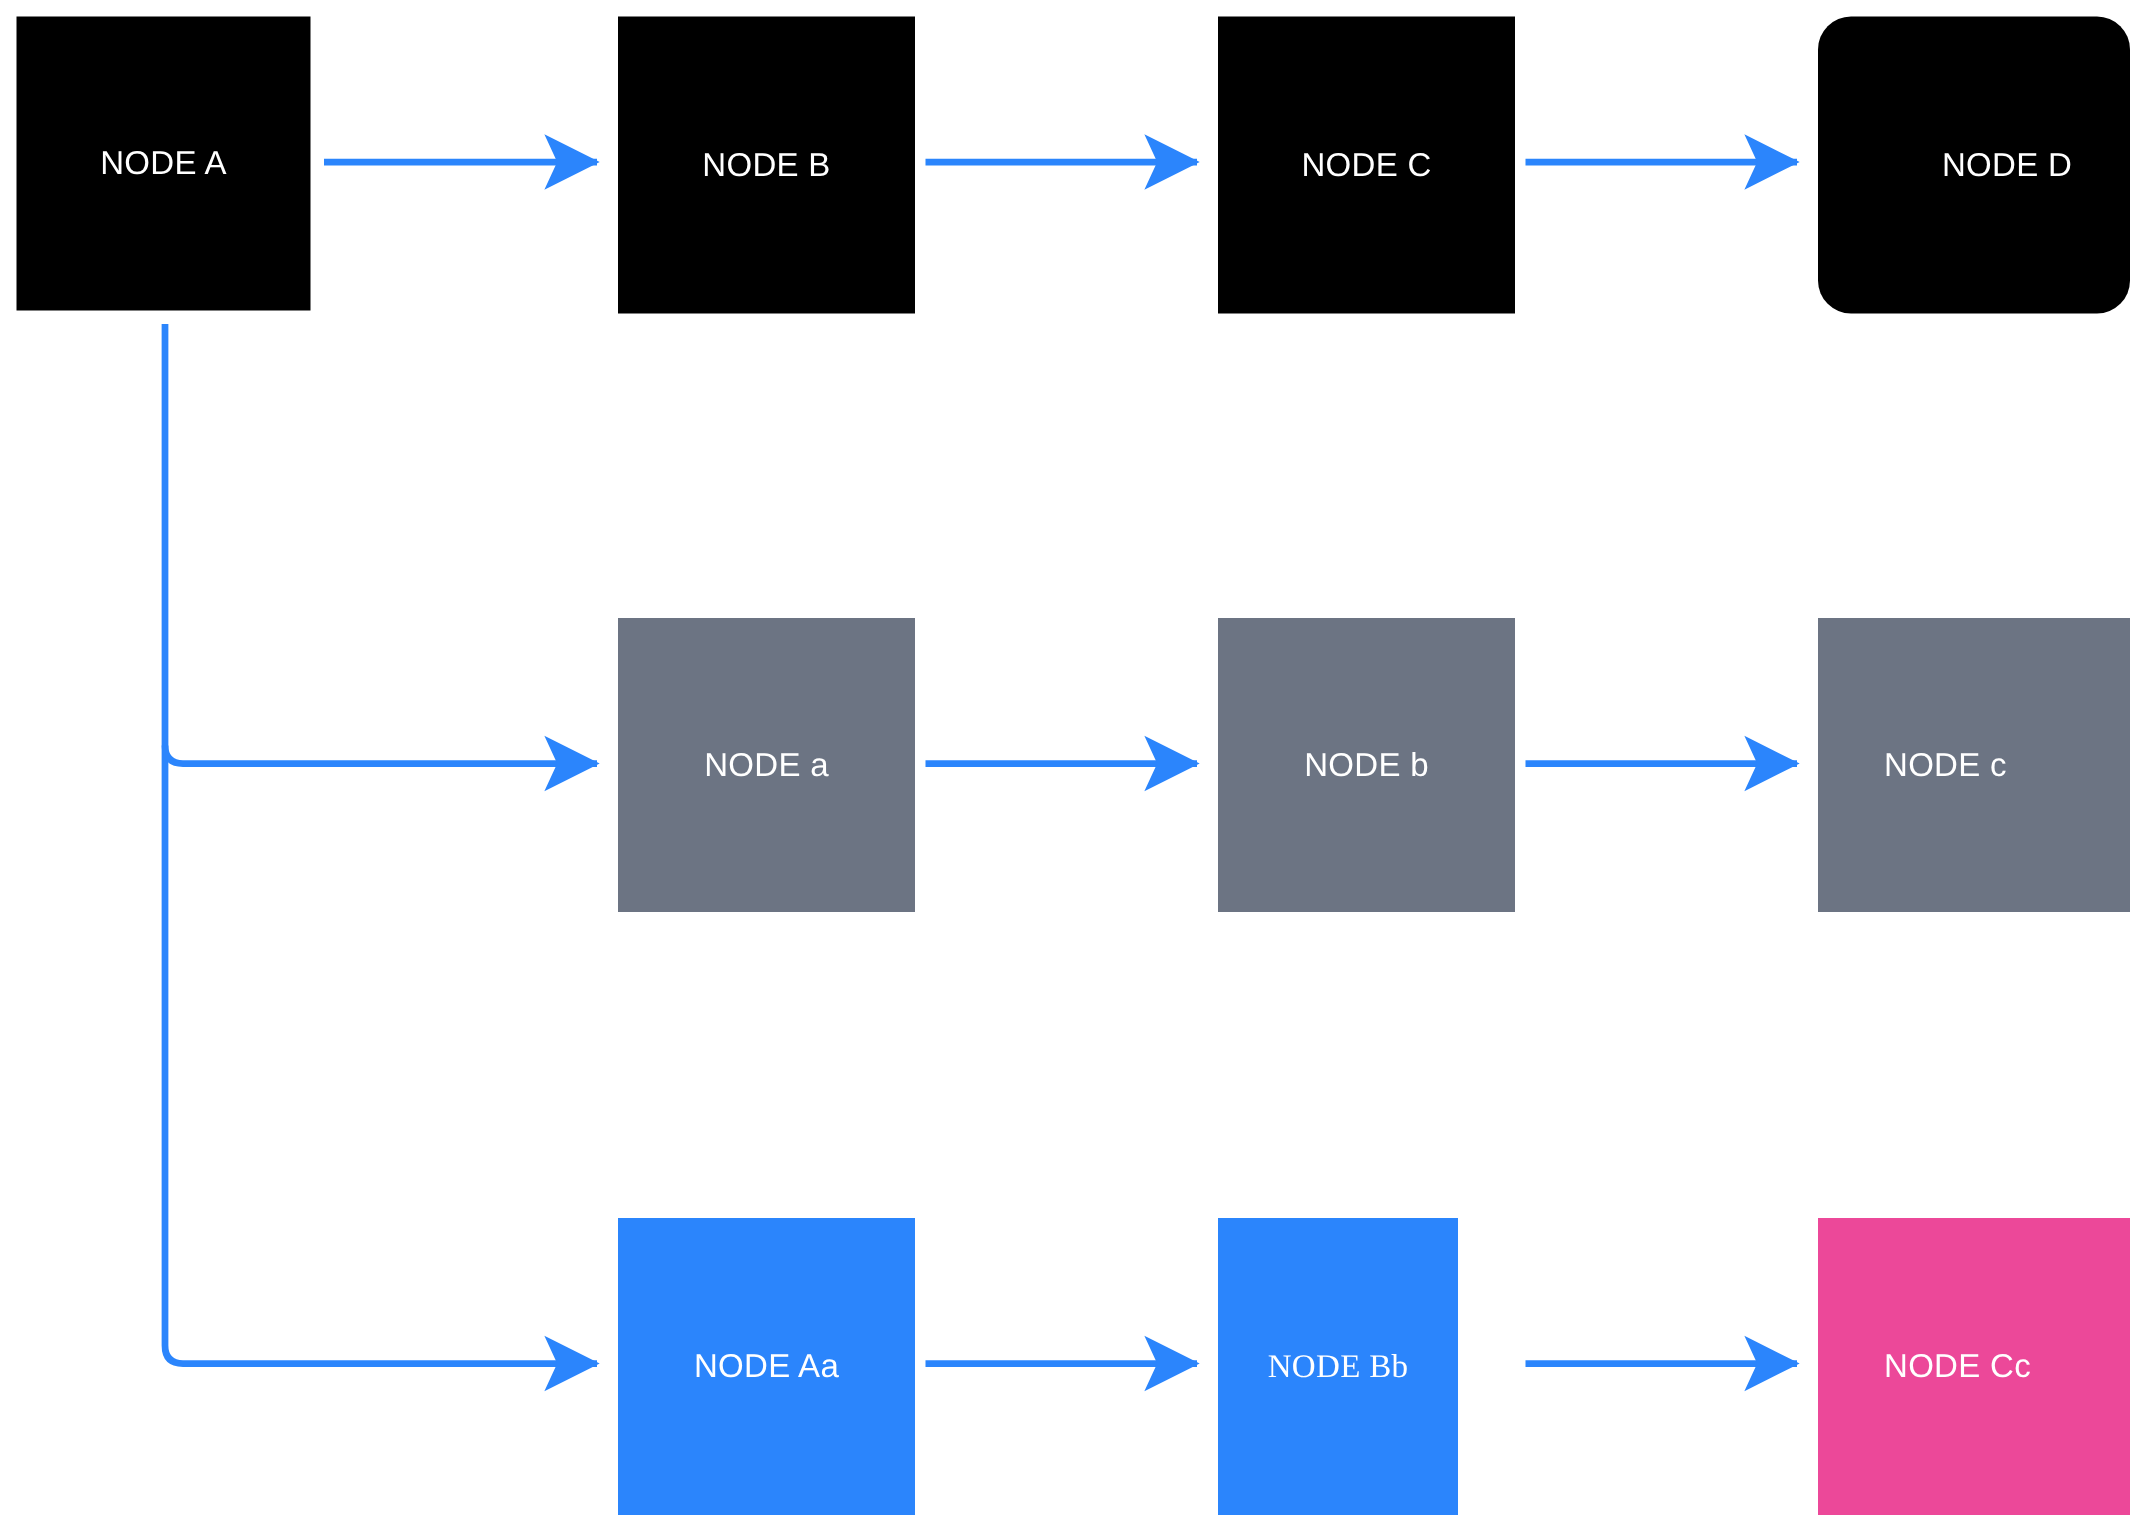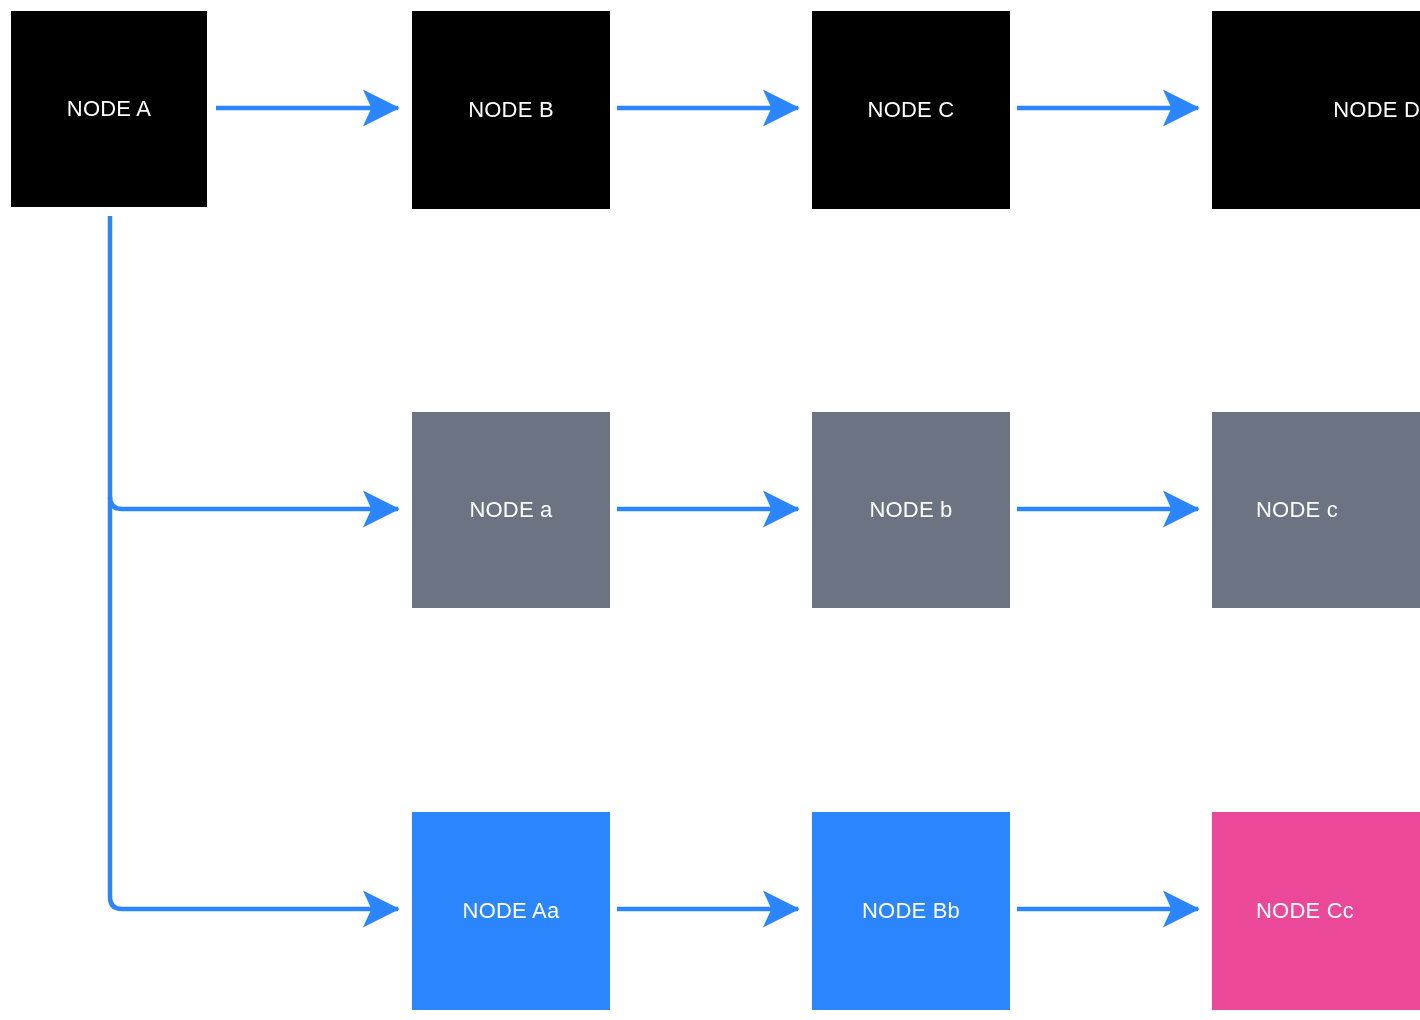--- a/index.html
+++ b/index.html
@@ -71,37 +71,37 @@
 
   <div class="node" style="left:11px; top:11px; width:196px; height:196px; background:#000000;">
     <span class="node-label">NODE A</span>
   </div>
   <div class="node" style="left:412px; top:11px; width:198px; height:198px; background:#000000;">
     <span class="node-label">NODE B</span>
   </div>
   <div class="node" style="left:812px; top:11px; width:198px; height:198px; background:#000000;">
     <span class="node-label">NODE C</span>
   </div>
-  <div class="node" style="left:1212px; top:11px; width:208px; height:198px; background:#000000; justify-content:flex-end; padding-left:44px;">
+  <div class="node" style="left:1212px; top:11px; width:208px; height:198px; background:#000000; justify-content:center; padding-left:44px;border-radius:22px;">
     <span class="node-label">NODE D</span>
   </div>
 
   <div class="node" style="left:412px; top:412px; width:198px; height:196px; background:#6C7483;">
     <span class="node-label">NODE a</span>
   </div>
   <div class="node" style="left:812px; top:412px; width:198px; height:196px; background:#6C7483;">
     <span class="node-label">NODE b</span>
   </div>
   <div class="node" style="left:1212px; top:412px; width:208px; height:196px; background:#6C7483; justify-content:flex-start; padding-left:44px;">
     <span class="node-label">NODE c</span>
   </div>
 
   <div class="node" style="left:412px; top:812px; width:198px; height:198px; background:#2B85FC;justify-content:center;">
     <span class="node-label">NODE Aa</span>
   </div>
-  <div class="node" style="left:812px; top:812px; width:198px; height:198px; background:#2B85FC;">
+  <div class="node" style="left:812px; top:812px; width:160px; height:198px; background:#2B85FC;font-family:Liberation Serif, serif;">
     <span class="node-label">NODE Bb</span>
   </div>
   <div class="node" style="left:1212px; top:812px; width:240px; height:198px; background:#ec4899; justify-content:flex-start; padding-left:44px;">
     <span class="node-label">NODE Cc</span>
   </div>
 
 </div>
 
 </body></html>

